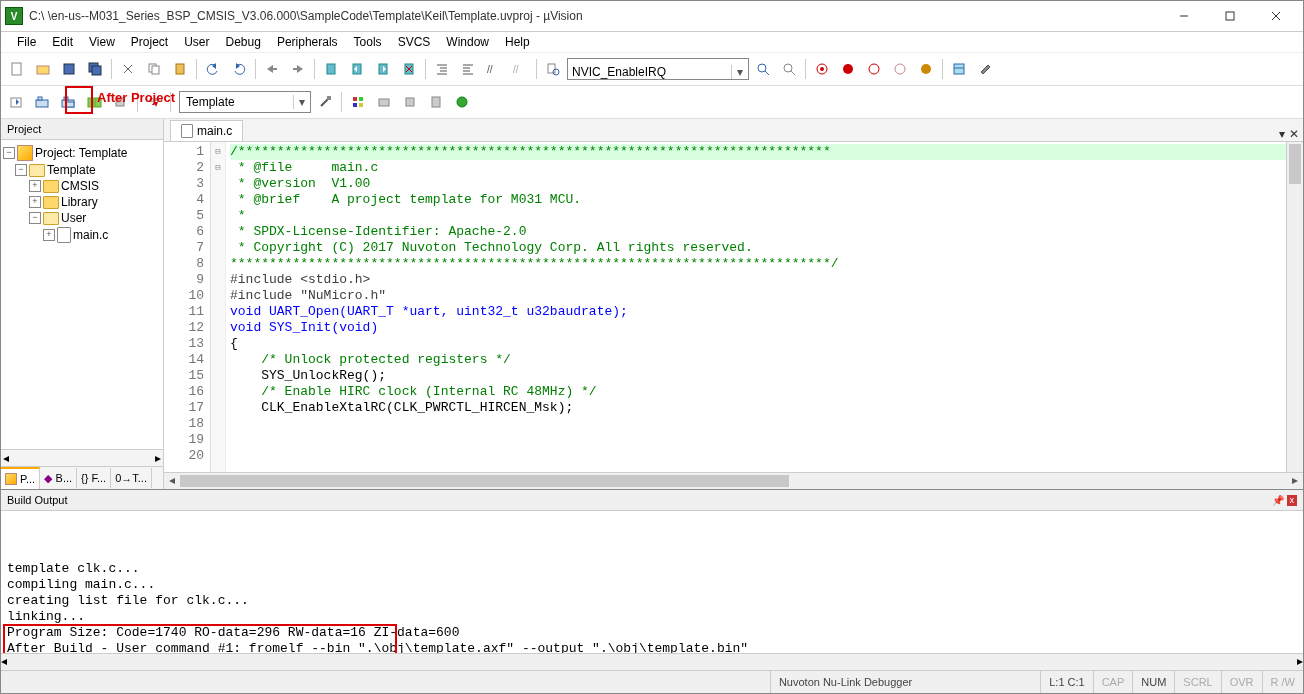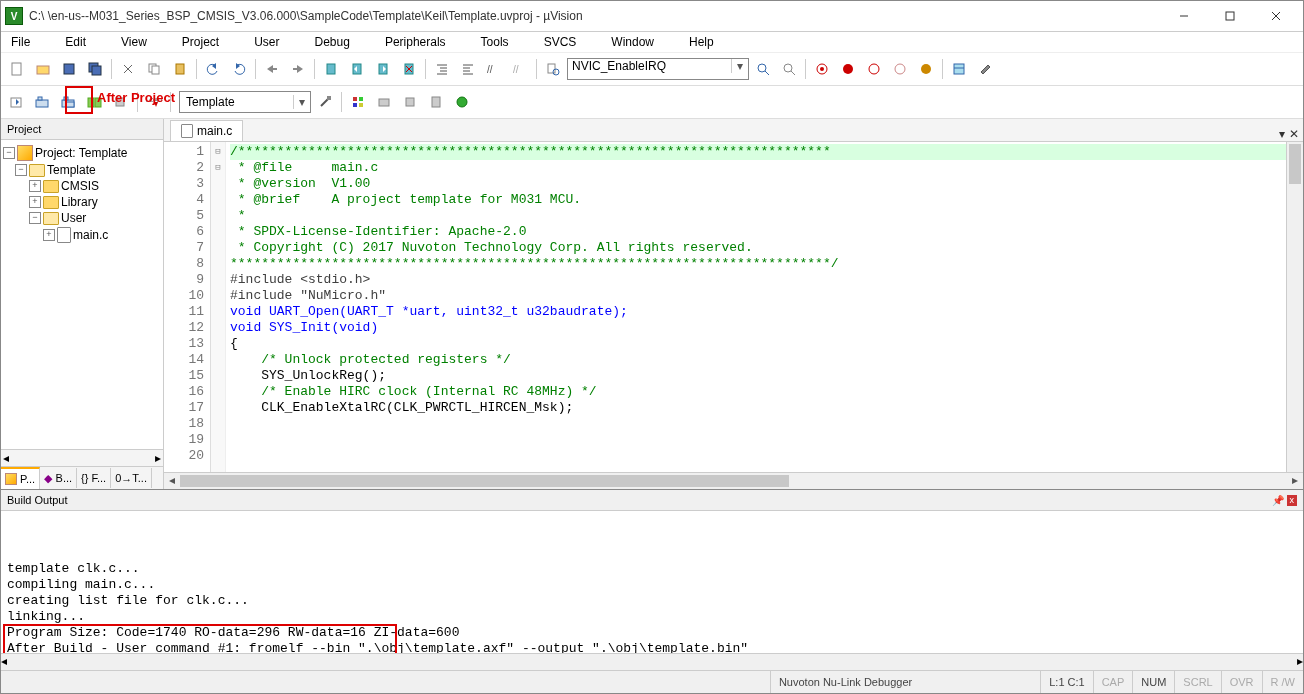--- a/index.html
+++ b/index.html
@@ -2,27 +2,27 @@
 <html><head>
 <meta charset="utf-8">
 <style>
 html,body{margin:0;padding:0;font-family:"Segoe UI",Tahoma,Arial,sans-serif;font-size:12px;color:#000;background:#fff;height:100%;overflow:hidden}
 .window{width:1304px;height:694px;display:flex;flex-direction:column;border:1px solid #888;box-sizing:border-box;background:#fff}
 .titlebar{height:30px;display:flex;align-items:center;padding:0 4px;border-bottom:1px solid #ccc}
 .titlebar .appicon{width:16px;height:16px;background:#2a8a2a;border:1px solid #0a5a0a;margin-right:6px;display:flex;align-items:center;justify-content:center;color:#fff;font-size:10px;font-weight:bold}
 .titlebar .title{flex:1;font-size:12px;color:#333}
 .winbtns{display:flex;gap:0}
 .winbtn{width:46px;height:30px;display:flex;align-items:center;justify-content:center;color:#333}
-.menubar{height:20px;display:flex;align-items:center;padding:0 2px;gap:19px;border-bottom:1px solid #eee}
+.menubar{height:20px;display:flex;align-items:center;padding:0 8px;gap:0;border-bottom:1px solid #eee}
 .menuitem{padding:2px 8px;cursor:default}
 .toolbar{height:28px;display:flex;align-items:center;padding:2px 4px;gap:2px;border-bottom:1px solid #ddd}
 .toolbar2{height:28px;display:flex;align-items:center;padding:2px 4px;gap:2px;border-bottom:1px solid #ddd;position:relative}
 .tbtn{width:22px;height:22px;display:flex;align-items:center;justify-content:center;border:1px solid transparent;border-radius:2px}
 .tsep{width:1px;height:20px;background:#ccc;margin:0 2px}
-.findbox{display:flex;align-items:flex-start;border:1px solid #888;height:20px;background:#fff;min-width:140px}
+.findbox{display:flex;align-items:flex-end;border:1px solid #888;height:20px;background:#fff;min-width:140px}
 .findbox input{border:none;outline:none;font-size:12px;padding:0 4px;flex:1;background:transparent}
 .findbox .dd{width:16px;text-align:center;color:#555;border-left:1px solid #ccc}
 .targetbox{display:flex;align-items:center;border:1px solid #888;height:20px;background:#fff;min-width:130px;margin-left:4px}
 .targetbox span{padding:0 6px;flex:1}
 .targetbox .dd{width:16px;text-align:center;color:#555;border-left:1px solid #ccc}
 .highlight-build{position:absolute;left:64px;top:0;width:28px;height:28px;border:2px solid #d00;box-sizing:border-box;pointer-events:none}
 .annot-build{position:absolute;left:96px;top:4px;color:#d00;font-weight:bold;font-size:13px}
 .body-row{flex:1;display:flex;min-height:0}
 .projpane{width:162px;display:flex;flex-direction:column;border-right:1px solid #ccc}
 .projhdr{height:20px;background:#f0f0f0;display:flex;align-items:center;padding:0 6px;font-size:11px;border-bottom:1px solid #ccc}

